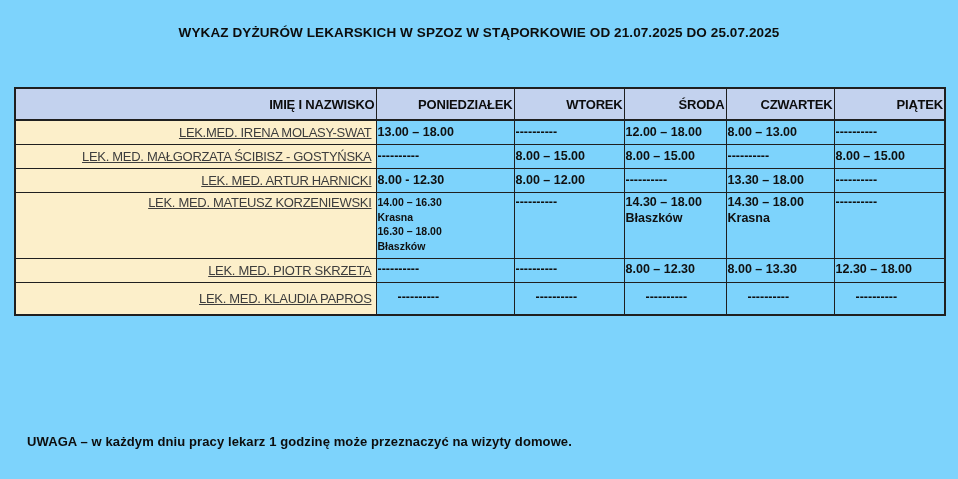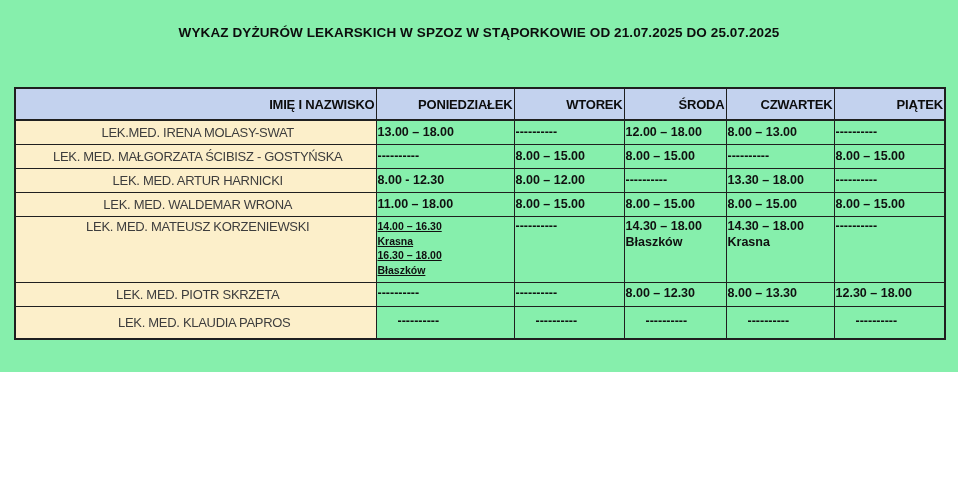--- a/index.html
+++ b/index.html
@@ -2,21 +2,21 @@
 <html style="--header-bg: #c3d2ee; --name-bg: #fcefca; --border: #1f1f1f;"><head>
 <meta charset="utf-8">
 <style>
   :root{
     --header-bg:#c3d2ee;
     --name-bg:#fcefca;
     --border:#1f1f1f;
   }
   html,body{margin:0;padding:0;background:#ffffff;}
   body{font-family:"Liberation Sans", sans-serif;}
-  .page{position:relative;width:958px;height:372px;background:#86efac;overflow:hidden;}
+  .page{position:relative;width:958px;height:479px;background:#7dd3fc;overflow:hidden;}
   .title{
     padding-top:25px;
     text-align:center;
     font-size:13.5px;
     font-weight:bold;
     color:#0d0d0d;
     letter-spacing:0.1px;
   }
   table.schedule{
     border-collapse:collapse;
@@ -37,36 +37,36 @@
     height:28px;
     text-align:right;
     border-bottom:2px solid var(--border);
     letter-spacing:-0.2px;
   }
   td.name{
     background:var(--name-bg);
     font-size:13px;
     font-weight:normal;
     color:#3d3d3d;
-    text-align:center;
+    text-align:right;
     padding:0 4px 0 8px;
     height:23px;
     letter-spacing:-0.3px;
     white-space:nowrap;
+    text-decoration:underline;
   }
   td.day{
     font-size:12.5px;
     font-weight:bold;
     color:#101010;
     line-height:1.25;
   }
   td.day.small{
     font-size:10.5px;
     line-height:1.4;
-    text-decoration:underline;
   }
   tr.top td{vertical-align:top;padding-top:2px;padding-bottom:4px;}
   tr.top td.name{height:auto;margin-left:44px;}
   tbody tr:last-child td{height:29px;padding-left:21px;}
   .note{
     position:absolute;
     left:27px;
     top:434px;
     font-size:13px;
     font-weight:bold;
@@ -117,28 +117,20 @@
           <td class="day">8.00 – 15.00</td>
         </tr>
         <tr>
           <td class="name">LEK. MED. ARTUR HARNICKI</td>
           <td class="day">8.00 - 12.30</td>
           <td class="day">8.00 – 12.00</td>
           <td class="day">----------</td>
           <td class="day">13.30 – 18.00</td>
           <td class="day">----------</td>
         </tr>
-        <tr>
-          <td class="name">LEK. MED. WALDEMAR WRONA</td>
-          <td class="day">11.00 – 18.00</td>
-          <td class="day">8.00 – 15.00</td>
-          <td class="day">8.00 – 15.00</td>
-          <td class="day">8.00 – 15.00</td>
-          <td class="day">8.00 – 15.00</td>
-        </tr>
         <tr class="top">
           <td class="name">LEK. MED. MATEUSZ KORZENIEWSKI</td>
           <td class="day small">14.00 – 16.30<br>Krasna<br>16.30 – 18.00<br>Błaszków</td>
           <td class="day">----------</td>
           <td class="day">14.30 – 18.00<br>Błaszków</td>
           <td class="day">14.30 – 18.00<br>Krasna</td>
           <td class="day">----------</td>
         </tr>
         <tr>
           <td class="name">LEK. MED. PIOTR SKRZETA</td>
@@ -152,13 +144,14 @@
           <td class="name">LEK. MED. KLAUDIA PAPROS</td>
           <td class="day">----------</td>
           <td class="day">----------</td>
           <td class="day">----------</td>
           <td class="day">----------</td>
           <td class="day">----------</td>
         </tr>
       </tbody>
   </table>
 
+  <div class="note">UWAGA – w każdym dniu pracy lekarz 1 godzinę może przeznaczyć na wizyty domowe.</div>
 </div>
 
 </body></html>

